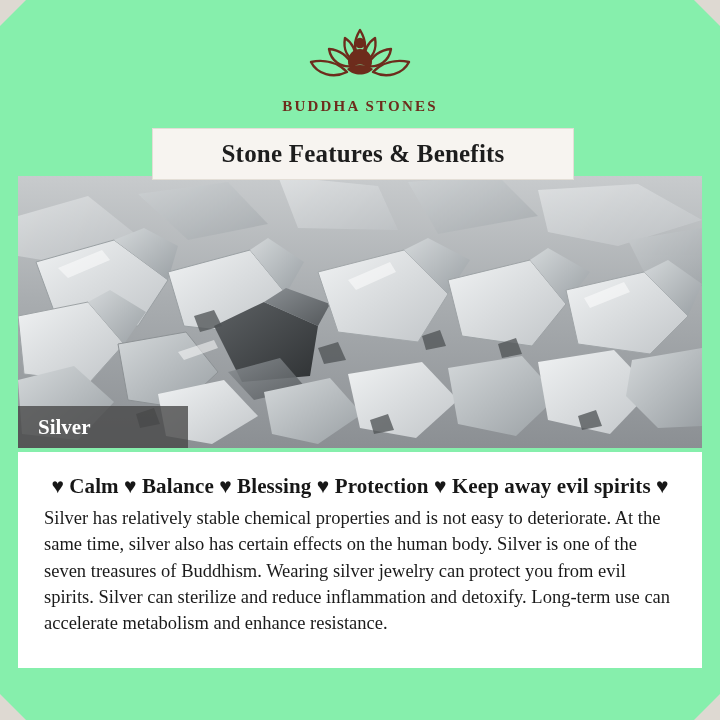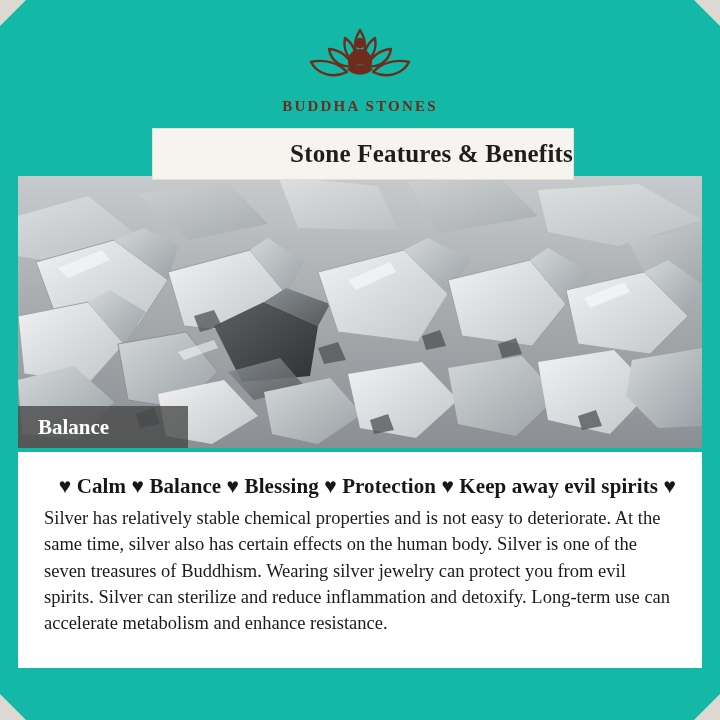--- a/index.html
+++ b/index.html
@@ -10,21 +10,21 @@
     width: 720px;
     height: 720px;
     background: #f3f0ec;
     font-family: "Liberation Serif", serif;
     overflow: hidden;
   }
   .page {
     position: relative;
     width: 720px;
     height: 720px;
-    background: #14b8a6;
+    background: #86efac;
   }
   
   .corner {
     position: absolute;
     width: 0;
     height: 0;
     z-index: 5;
   }
   .corner.tl {
     top: 0; left: 0;
@@ -75,21 +75,21 @@
     position: absolute;
     top: 128px;
     left: 152px;
     width: 422px;
     height: 52px;
     background: #f7f4f0;
     border: 1px solid #e3ded6;
     box-sizing: border-box;
     display: flex;
     align-items: center;
-    justify-content: flex-end;
+    justify-content: center;
     z-index: 4;
   }
   .title-band span {
     font-family: "Liberation Serif", serif;
     font-size: 25px;
     font-weight: bold;
     color: #1d1d1d;
     letter-spacing: .2px;
   }
 
@@ -137,21 +137,21 @@
     height: 216px;
     background: #ffffff;
     box-sizing: border-box;
     padding: 22px 26px 14px 26px;
   }
   .keywords {
     font-family: "Liberation Serif", serif;
     font-size: 21px;
     font-weight: bold;
     color: #171717;
-    text-align: right;
+    text-align: center;
     white-space: nowrap;
     letter-spacing: .1px;
   }
   .body-copy {
     margin-top: 6px;
     font-family: "Liberation Serif", serif;
     font-size: 18.5px;
     line-height: 1.42;
     color: #1a1a1a;
     text-align: left;
@@ -272,21 +272,21 @@
       </g>
 
       <g fill="#ffffff" opacity=".5">
         <polygon points="40,92 84,74 92,84 50,102"></polygon>
         <polygon points="330,104 372,86 378,96 338,114"></polygon>
         <polygon points="566,122 606,106 612,116 572,132"></polygon>
         <polygon points="160,176 196,164 200,172 166,184"></polygon>
       </g>
     </svg>
     <div class="stone-label">
-      <span>Balance</span>
+      <span>Silver</span>
     </div>
   </div>
 
   <div class="panel">
     <div class="keywords">♥ Calm ♥ Balance ♥ Blessing ♥ Protection ♥ Keep away evil spirits ♥</div>
     <div class="body-copy">Silver has relatively stable chemical properties and is not easy to deteriorate. At the same time, silver also has certain effects on the human body. Silver is one of the seven treasures of Buddhism. Wearing silver jewelry can protect you from evil spirits. Silver can sterilize and reduce inflammation and detoxify. Long-term use can accelerate metabolism and enhance resistance.</div>
   </div>
 
 </div>
 

